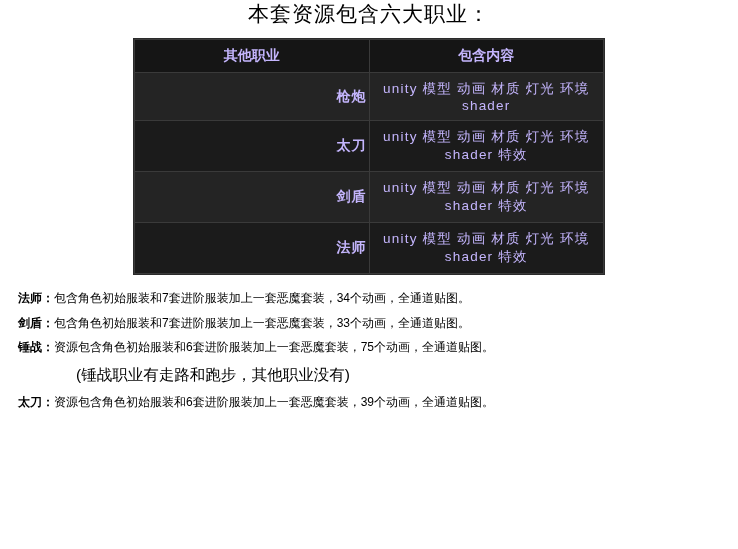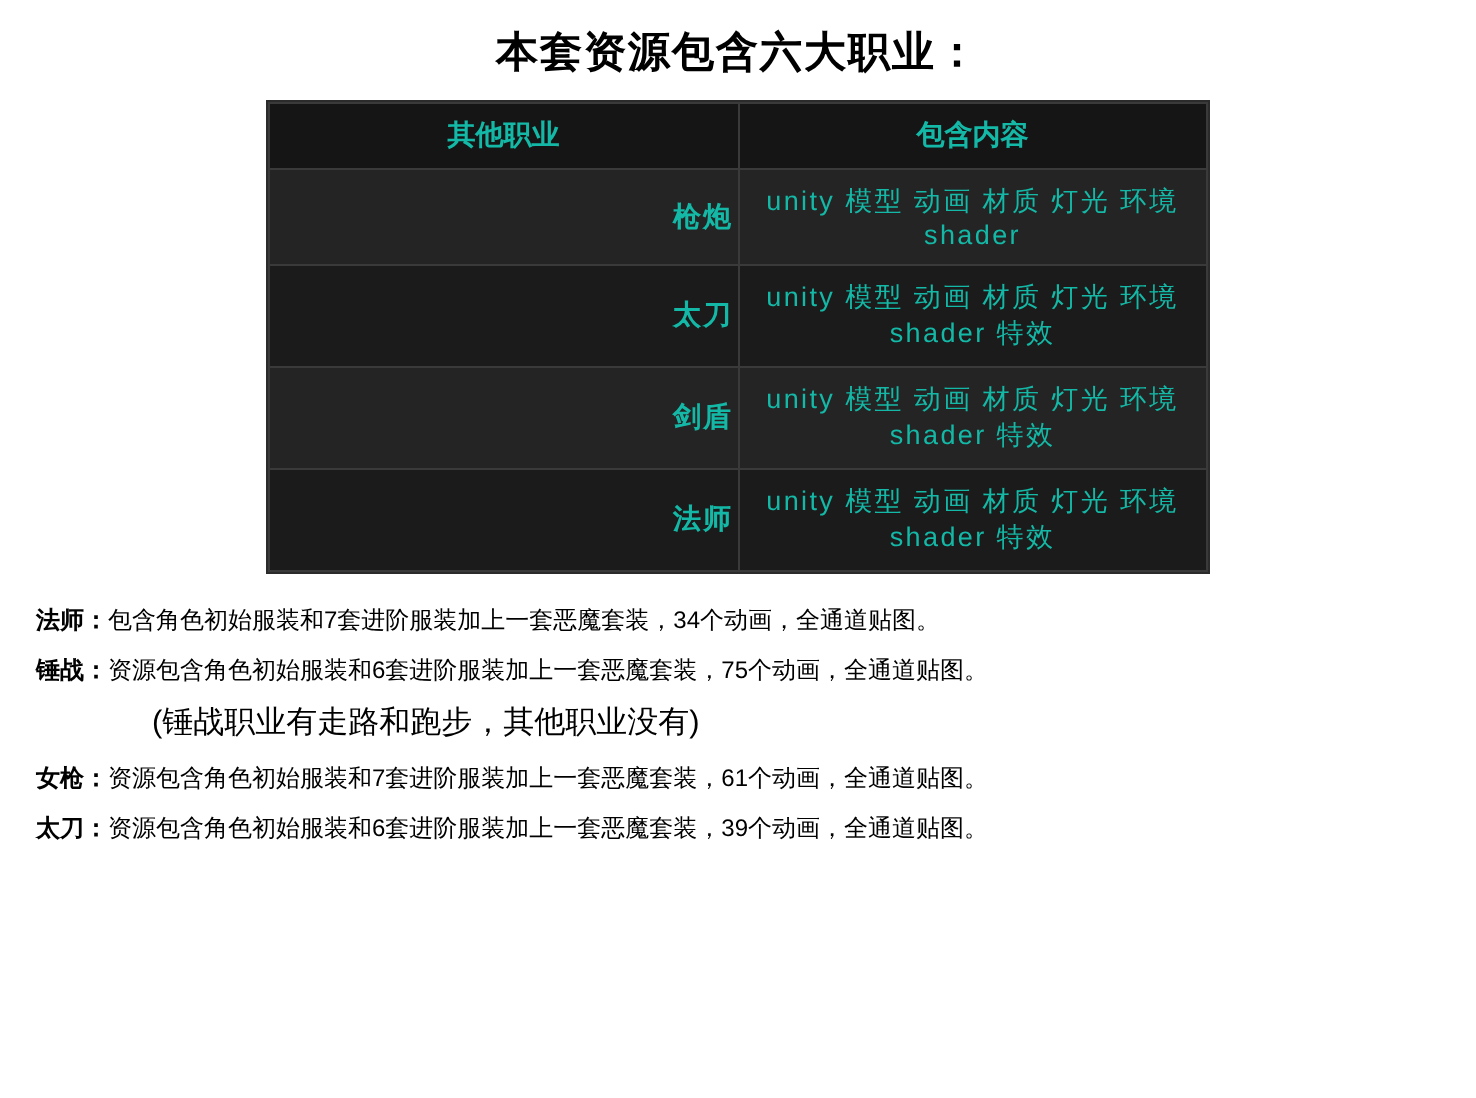--- a/index.html
+++ b/index.html
@@ -15,38 +15,38 @@
     overflow: hidden;
   }
   .page {
     position: relative;
     width: 738px;
     height: 549px;
   }
   .title {
     text-align: center;
     font-size: 21px;
-    font-weight: bold;
+    font-weight: normal;
     letter-spacing: 1px;
-    padding-top: 12px;
+    padding-top: 0;
     color: #000;
   }
   .table-wrap {
     width: 470px;
     margin: 10px auto 0 auto;
     background: #1a1a1a;
     border: 1px solid #2b2b2b;
   }
   table.prof {
     width: 100%;
     border-collapse: collapse;
     table-layout: fixed;
   }
   table.prof td, table.prof th {
-    color: #14b8a6;
+    color: #c4b5fd;
     font-size: 14px;
     text-align: center;
     padding: 7px 2px;
     border: 1px solid #3a3a3a;
     font-weight: normal;
   }
   table.prof thead th {
     background: #151515;
     font-weight: bold;
     font-size: 14px;
@@ -121,25 +121,25 @@
         </tr>
       </tbody>
     </table>
   </div>
 
   <div class="notes">
     <div class="note-row">
       <span class="note-label">法师：</span><span>包含角色初始服装和7套进阶服装加上一套恶魔套装，34个动画，全通道贴图。</span>
     </div>
     <div class="note-row">
+      <span class="note-label">剑盾：</span><span>包含角色初始服装和7套进阶服装加上一套恶魔套装，33个动画，全通道贴图。</span>
+    </div>
+    <div class="note-row">
       <span class="note-label">锤战：</span><span>资源包含角色初始服装和6套进阶服装加上一套恶魔套装，75个动画，全通道贴图。</span>
     </div>
     <div class="note-sub">(锤战职业有走路和跑步，其他职业没有)</div>
-    <div class="note-row">
-      <span class="note-label">女枪：</span><span>资源包含角色初始服装和7套进阶服装加上一套恶魔套装，61个动画，全通道贴图。</span>
-    </div>
     <div class="note-row">
       <span class="note-label">太刀：</span><span>资源包含角色初始服装和6套进阶服装加上一套恶魔套装，39个动画，全通道贴图。</span>
     </div>
 
   </div>
 
 </div>
 
 </body></html>

